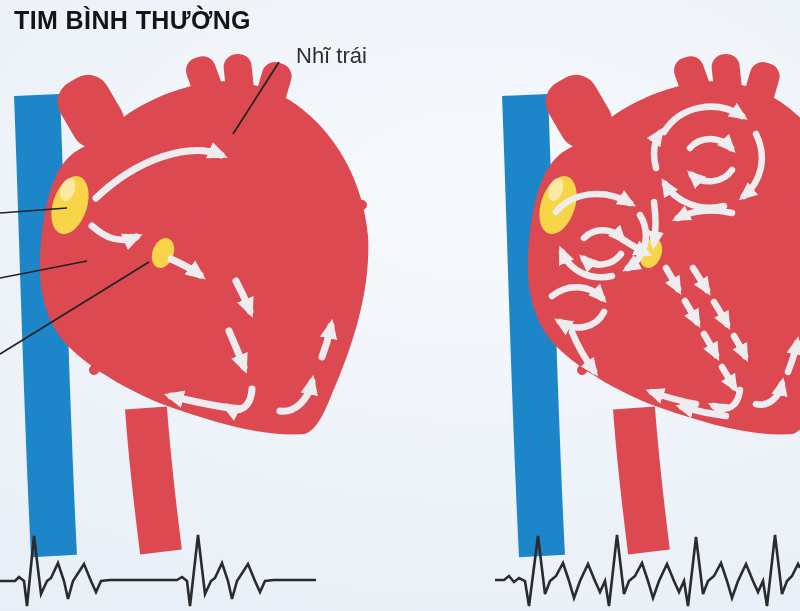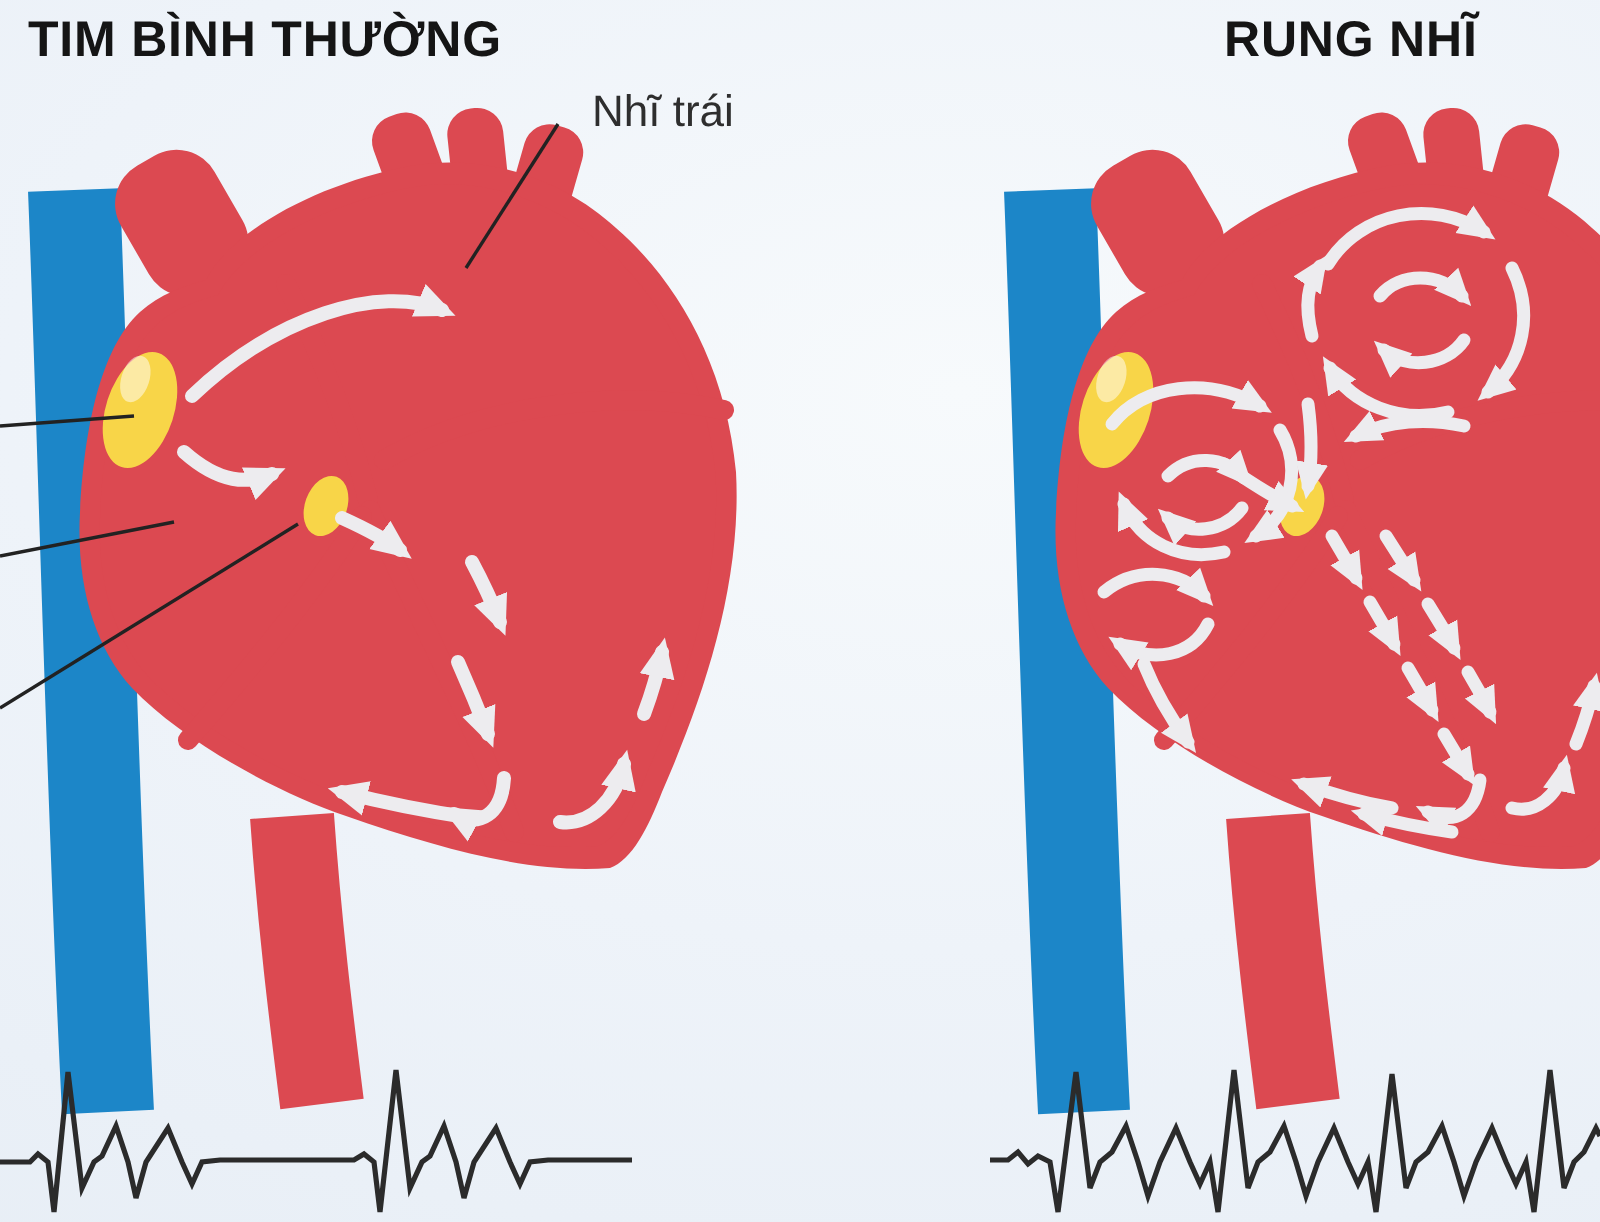--- a/index.html
+++ b/index.html
@@ -139,15 +139,14 @@
       <path class="pointer" d="M0,278 L87,261"></path>
       <path class="pointer" d="M0,354 L149,262"></path>
       <path class="pointer" d="M279,62 L233,134"></path>
     </g>
 
     <polyline class="ecg" points="0,581 15,581 19,577 24,581 27,606 34,536 41,594 47,581 51,578 58,563 64,581 68,599 73,581 84,564 91,581 96,592 101,581 110,580 177,580 182,577 187,581 190,606 198,535 205,594 211,581 215,578 222,563 228,581 232,599 237,581 248,564 255,581 260,592 265,581 274,580 316,580"></polyline>
     <polyline class="ecg" points="495,580 504,580 509,576 514,582 519,578 525,581 529,606 538,536 545,594 550,581 556,576 563,563 569,581 574,598 580,581 588,564 595,581 600,592 605,581 609,606 617,535 624,594 629,581 635,576 642,563 648,581 653,598 659,581 667,564 674,581 679,592 684,581 688,606 696,537 703,594 708,581 714,576 721,563 727,581 732,598 738,581 746,564 753,581 758,592 763,581 767,606 775,535 782,594 787,581 792,576 798,564 800,568"></polyline>
   </svg>
 
   <div class="title title-left">TIM BÌNH THƯỜNG</div>
-  <div class="title title-right">RUNG NHĨ</div>
   <div class="annot-label">Nhĩ trái</div>
 </div>
 
 </body></html>

